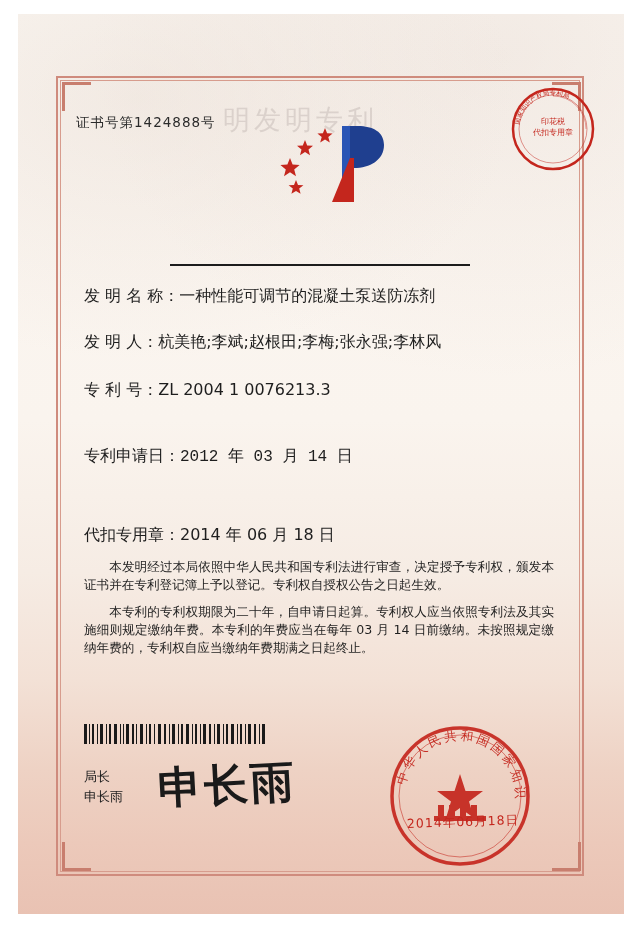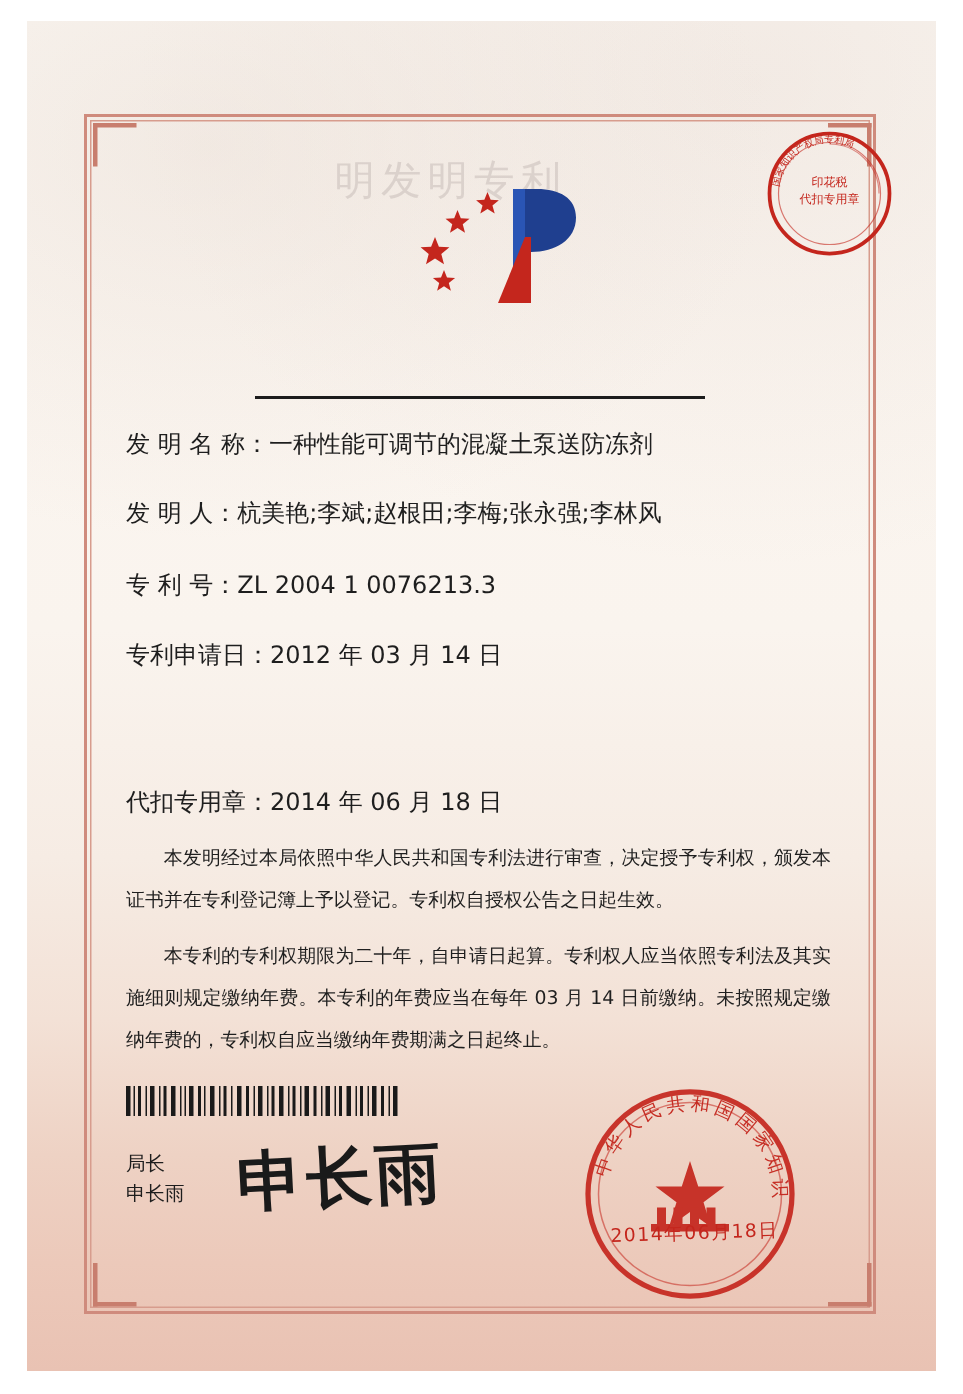--- a/index.html
+++ b/index.html
@@ -160,32 +160,32 @@
     color: #1e1e1e;
   }
   .field .val {
     display: inline-block;
     color: #1e1e1e;
   }
 
   .f1 { top: 272px; }
   .f2 { top: 318px; }
   .f3 { top: 366px; }
-  .f4 { top: 413px; }
+  .f4 { top: 432px; font-family: Liberation Mono, monospace; }
   .f5 { top: 462px; }
   .f6 { top: 511px; }
 
   
   .body-text {
     position: absolute;
     left: 66px;
     top: 544px;
     width: 470px;
     font-size: 12.6px;
-    line-height: 28px;
+    line-height: 18px;
     color: #1f1f1f;
     text-align: justify;
     font-family: "DejaVu Sans", sans-serif;
   }
   .body-text p {
     margin: 0 0 9px 0;
     text-indent: 2em;
   }
 
   
@@ -268,20 +268,21 @@
 
     <div class="ghost-title">明发明专利</div>
 
     <div class="frame-outer"></div>
     <div class="frame-inner"></div>
     <div class="corner tl"></div>
     <div class="corner tr"></div>
     <div class="corner bl"></div>
     <div class="corner br"></div>
 
+    <div class="cert-no">证书号第1424888号</div>
 
     <svg class="logo" viewBox="0 0 110 92">
       <g fill="#c4261d">
         <polygon points="10,40 12.6,46.5 19.6,46.9 14.2,51.4 16,58.2 10,54.3 4,58.2 5.8,51.4 0.4,46.9 7.4,46.5"></polygon>
         <polygon points="25,22 27.2,27.5 33,27.8 28.5,31.5 30,37.2 25,34 20,37.2 21.5,31.5 17,27.8 22.8,27.5"></polygon>
         <polygon points="45,10 47.1,15.2 52.6,15.5 48.3,19 49.8,24.4 45,21.4 40.2,24.4 41.7,19 37.4,15.5 42.9,15.2"></polygon>
         <polygon points="16,62 18,67 23.4,67.3 19.2,70.6 20.6,75.8 16,72.9 11.4,75.8 12.8,70.6 8.6,67.3 14,67"></polygon>
       </g>
       <path d="M62 8 L62 84 L74 84 L74 50 C90 50 104 42 104 27 C104 14 93 8 78 8 Z" fill="#1f3f8f"></path>
       <path d="M62 8 L62 84 L70 84 L70 8 Z" fill="#2a55b5"></path>

